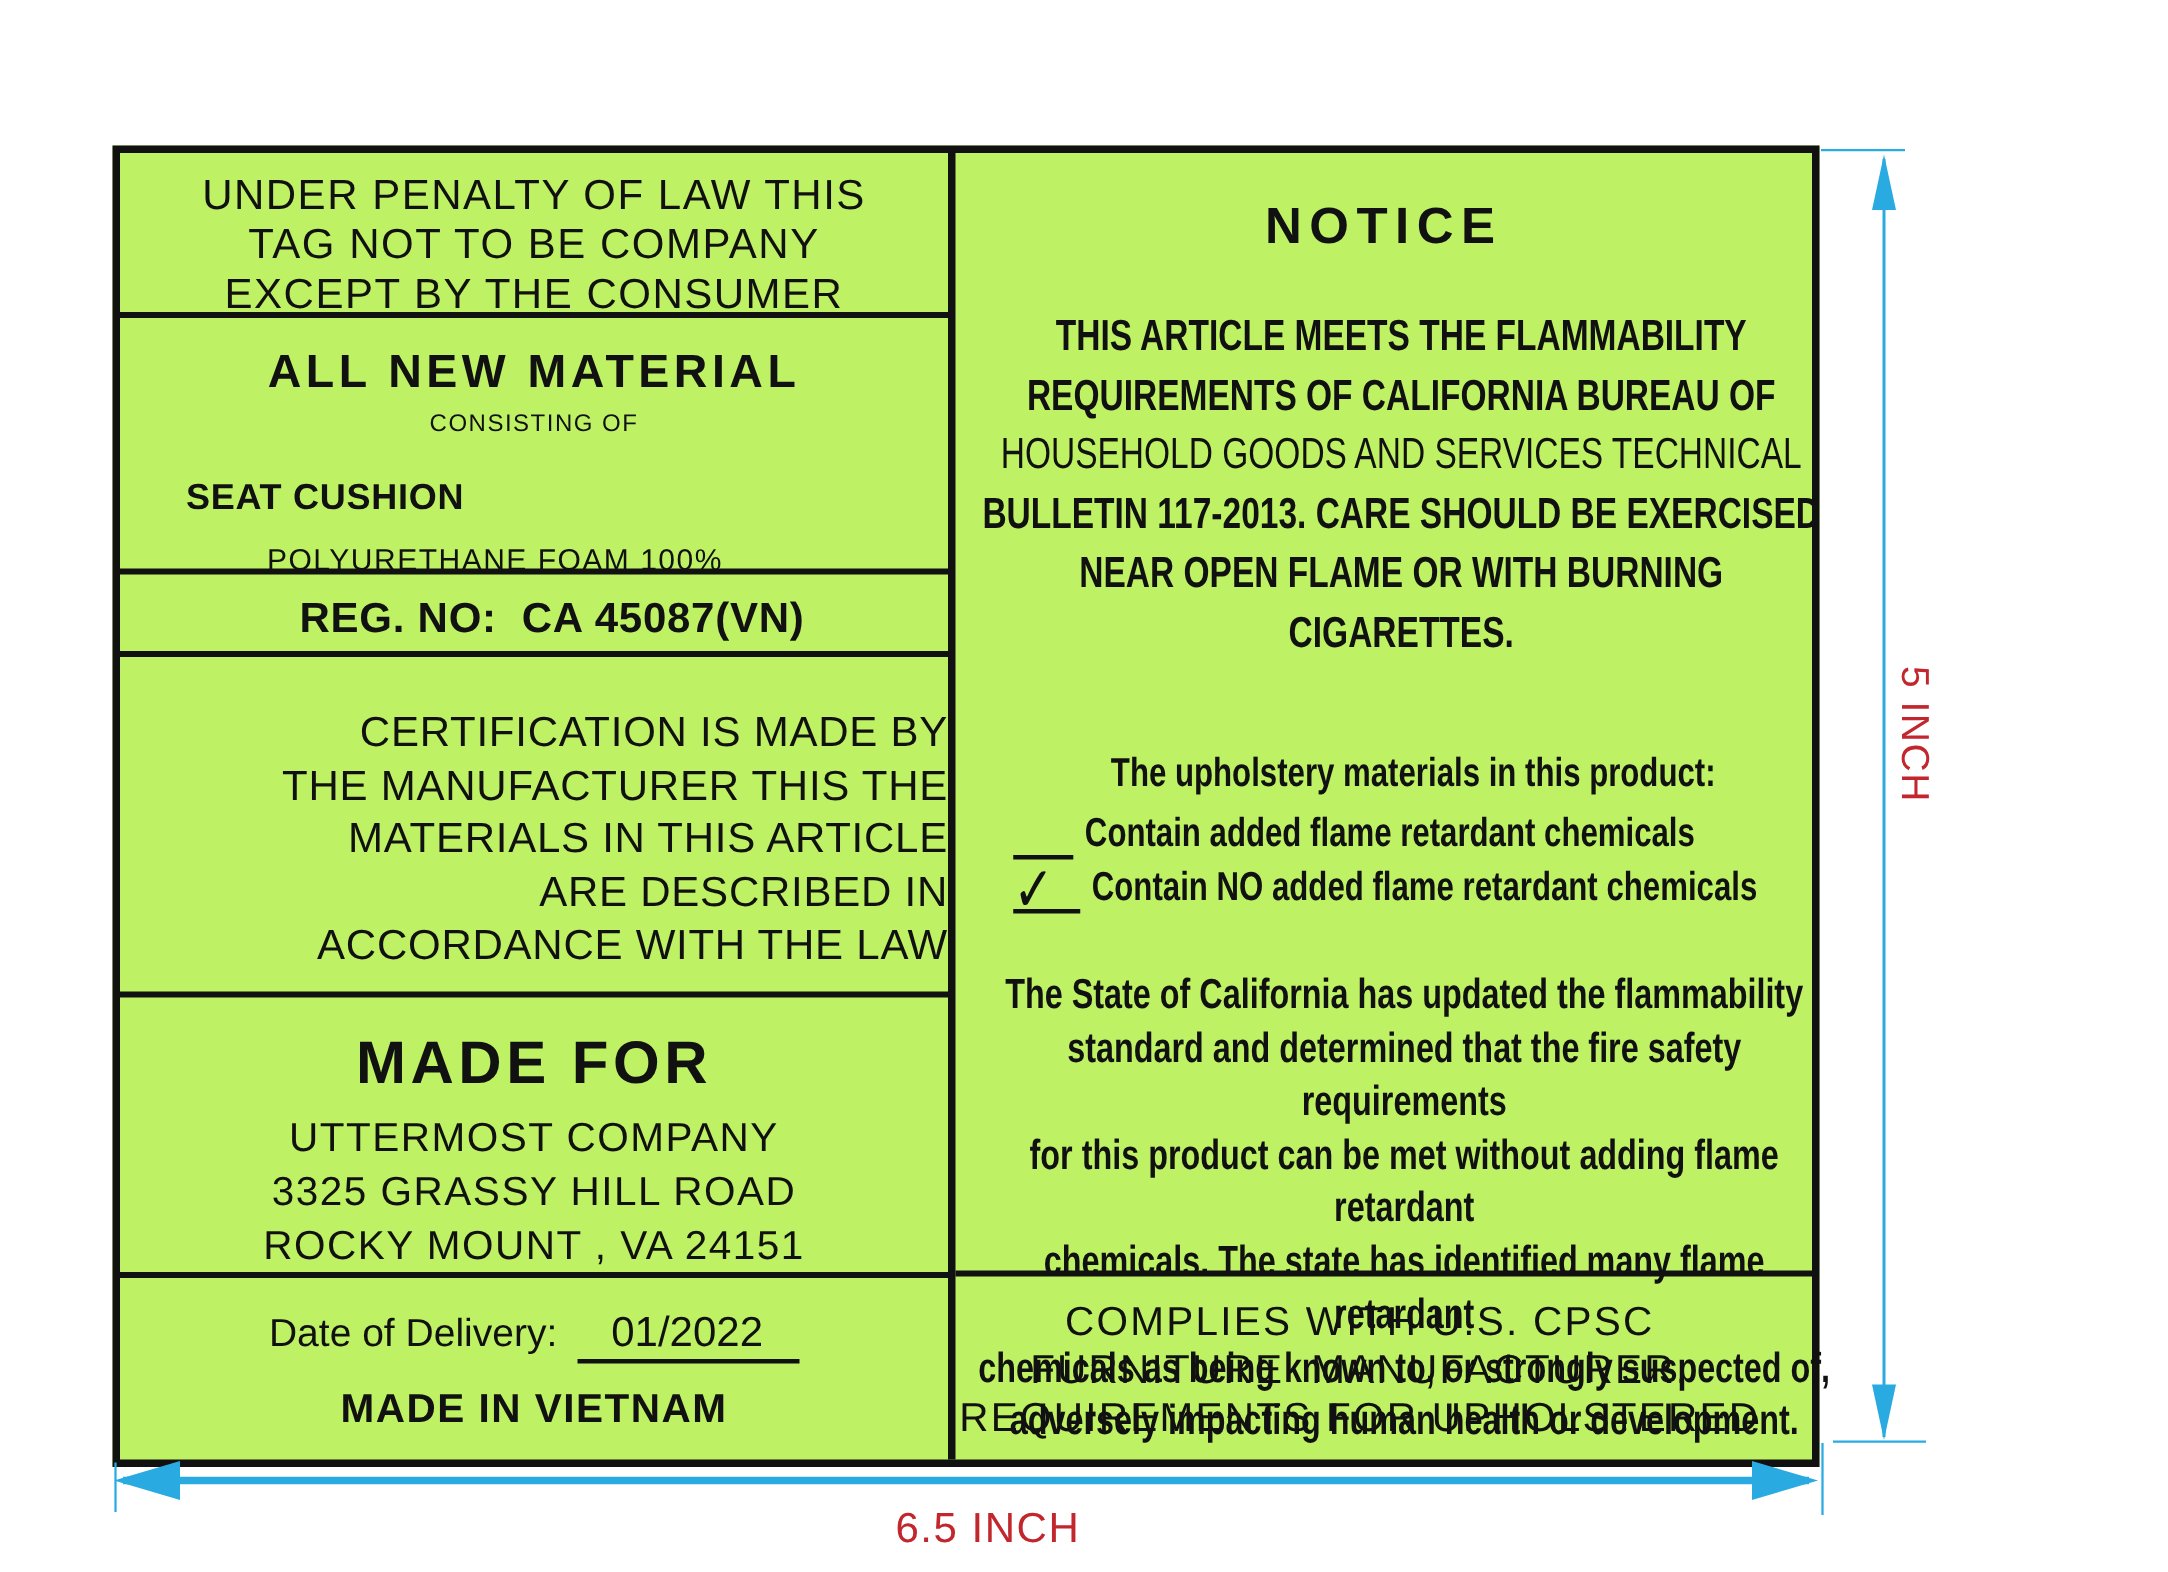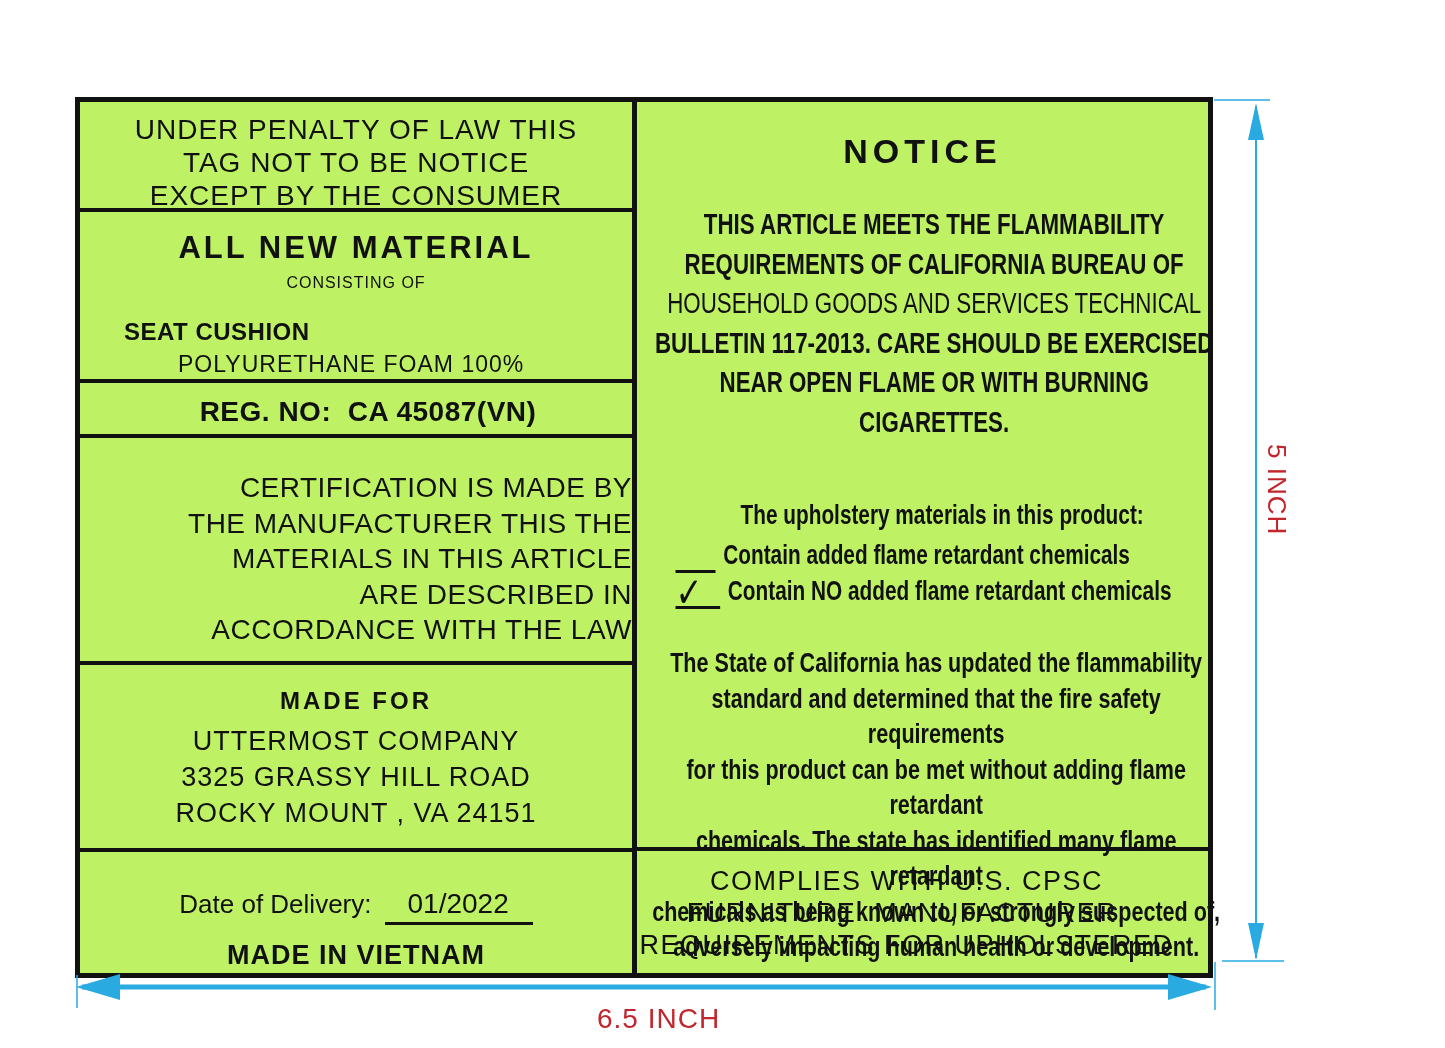--- a/index.html
+++ b/index.html
@@ -43,31 +43,31 @@
   
   .sec-penalty { height: 110px; text-align: center; padding-top: 11px;
                  font-size: 28px; line-height: 33px; letter-spacing: 1px; }
   .sec-material { height: 171px; }
   .material-heading { text-align: center; margin-top: 18px;
                       font-size: 31px; font-weight: bold; letter-spacing: 3px; }
   .material-subheading { text-align: center; margin-top: 8px;
                          font-size: 16px; font-weight: normal; letter-spacing: 1px; }
   .material-part { margin-top: 26px; padding-left: 44px;
                    font-size: 24px; font-weight: bold; letter-spacing: 0.5px; }
-  .material-comp { margin-top: 5px; padding-left: 98px;
-                   font-size: 23px; letter-spacing: 1px; }
+  .material-comp { margin-top: 17px; padding-left: 98px;
+                   font-size: 20px; letter-spacing: 1px; }
   .sec-reg { height: 55px; text-align: center; padding-top: 13px; padding-left: 24px;
              font-size: 28px; font-weight: bold; letter-spacing: 0.5px; }
   .sec-cert { height: 227px; text-align: right; padding-top: 32px;
               font-size: 28px; line-height: 35.5px; letter-spacing: 0.5px; }
   .sec-made { height: 187px; text-align: center; }
-  .made-heading { margin-top: 22px; font-size: 24px; font-weight: bold; letter-spacing: 3px; }
+  .made-heading { margin-top: 22px; font-size: 40px; font-weight: bold; letter-spacing: 3px; }
   .made-lines { margin-top: 8px; font-size: 27px; line-height: 36px; letter-spacing: 1px; }
   .sec-delivery { text-align: center; }
-  .delivery-row { margin-top: 36px; display: flex; justify-content: center;
+  .delivery-row { margin-top: 20px; display: flex; justify-content: center;
                   align-items: baseline; font-size: 26px; }
   .delivery-date { font-size: 28px; border-bottom: 3px solid var(--ink);
                    padding: 0 24px 2px 22px; margin-left: 14px; }
   .made-in { margin-top: 15px; font-size: 27px; font-weight: bold; letter-spacing: 1px; }
 
   
   .sec-notice { height: 749px; }
   .notice-heading { text-align: center; margin-top: 30px;
                     font-size: 34px; font-weight: bold; letter-spacing: 5px; }
   .cond-c { width: 130%; margin-left: -15%; transform: scaleX(0.77); transform-origin: 50% 50%; }
@@ -110,21 +110,21 @@
 <body>
 
 <div class="page">
 
   <div class="label-box">
 
     <div class="col-left">
 
       <div class="sec sec-penalty">
         <span class="flam-line">UNDER PENALTY OF LAW THIS</span>
-        <span class="flam-line">TAG NOT TO BE NOTICE</span>
+        <span class="flam-line">TAG NOT TO BE COMPANY</span>
         <span class="flam-line">EXCEPT BY THE CONSUMER</span>
       </div>
 
       <div class="sec sec-material">
         <div class="material-heading">ALL NEW MATERIAL</div>
         <div class="material-subheading">CONSISTING OF</div>
         <div class="material-part">SEAT CUSHION</div>
         <div class="material-comp">POLYURETHANE FOAM 100%</div>
       </div>
 

